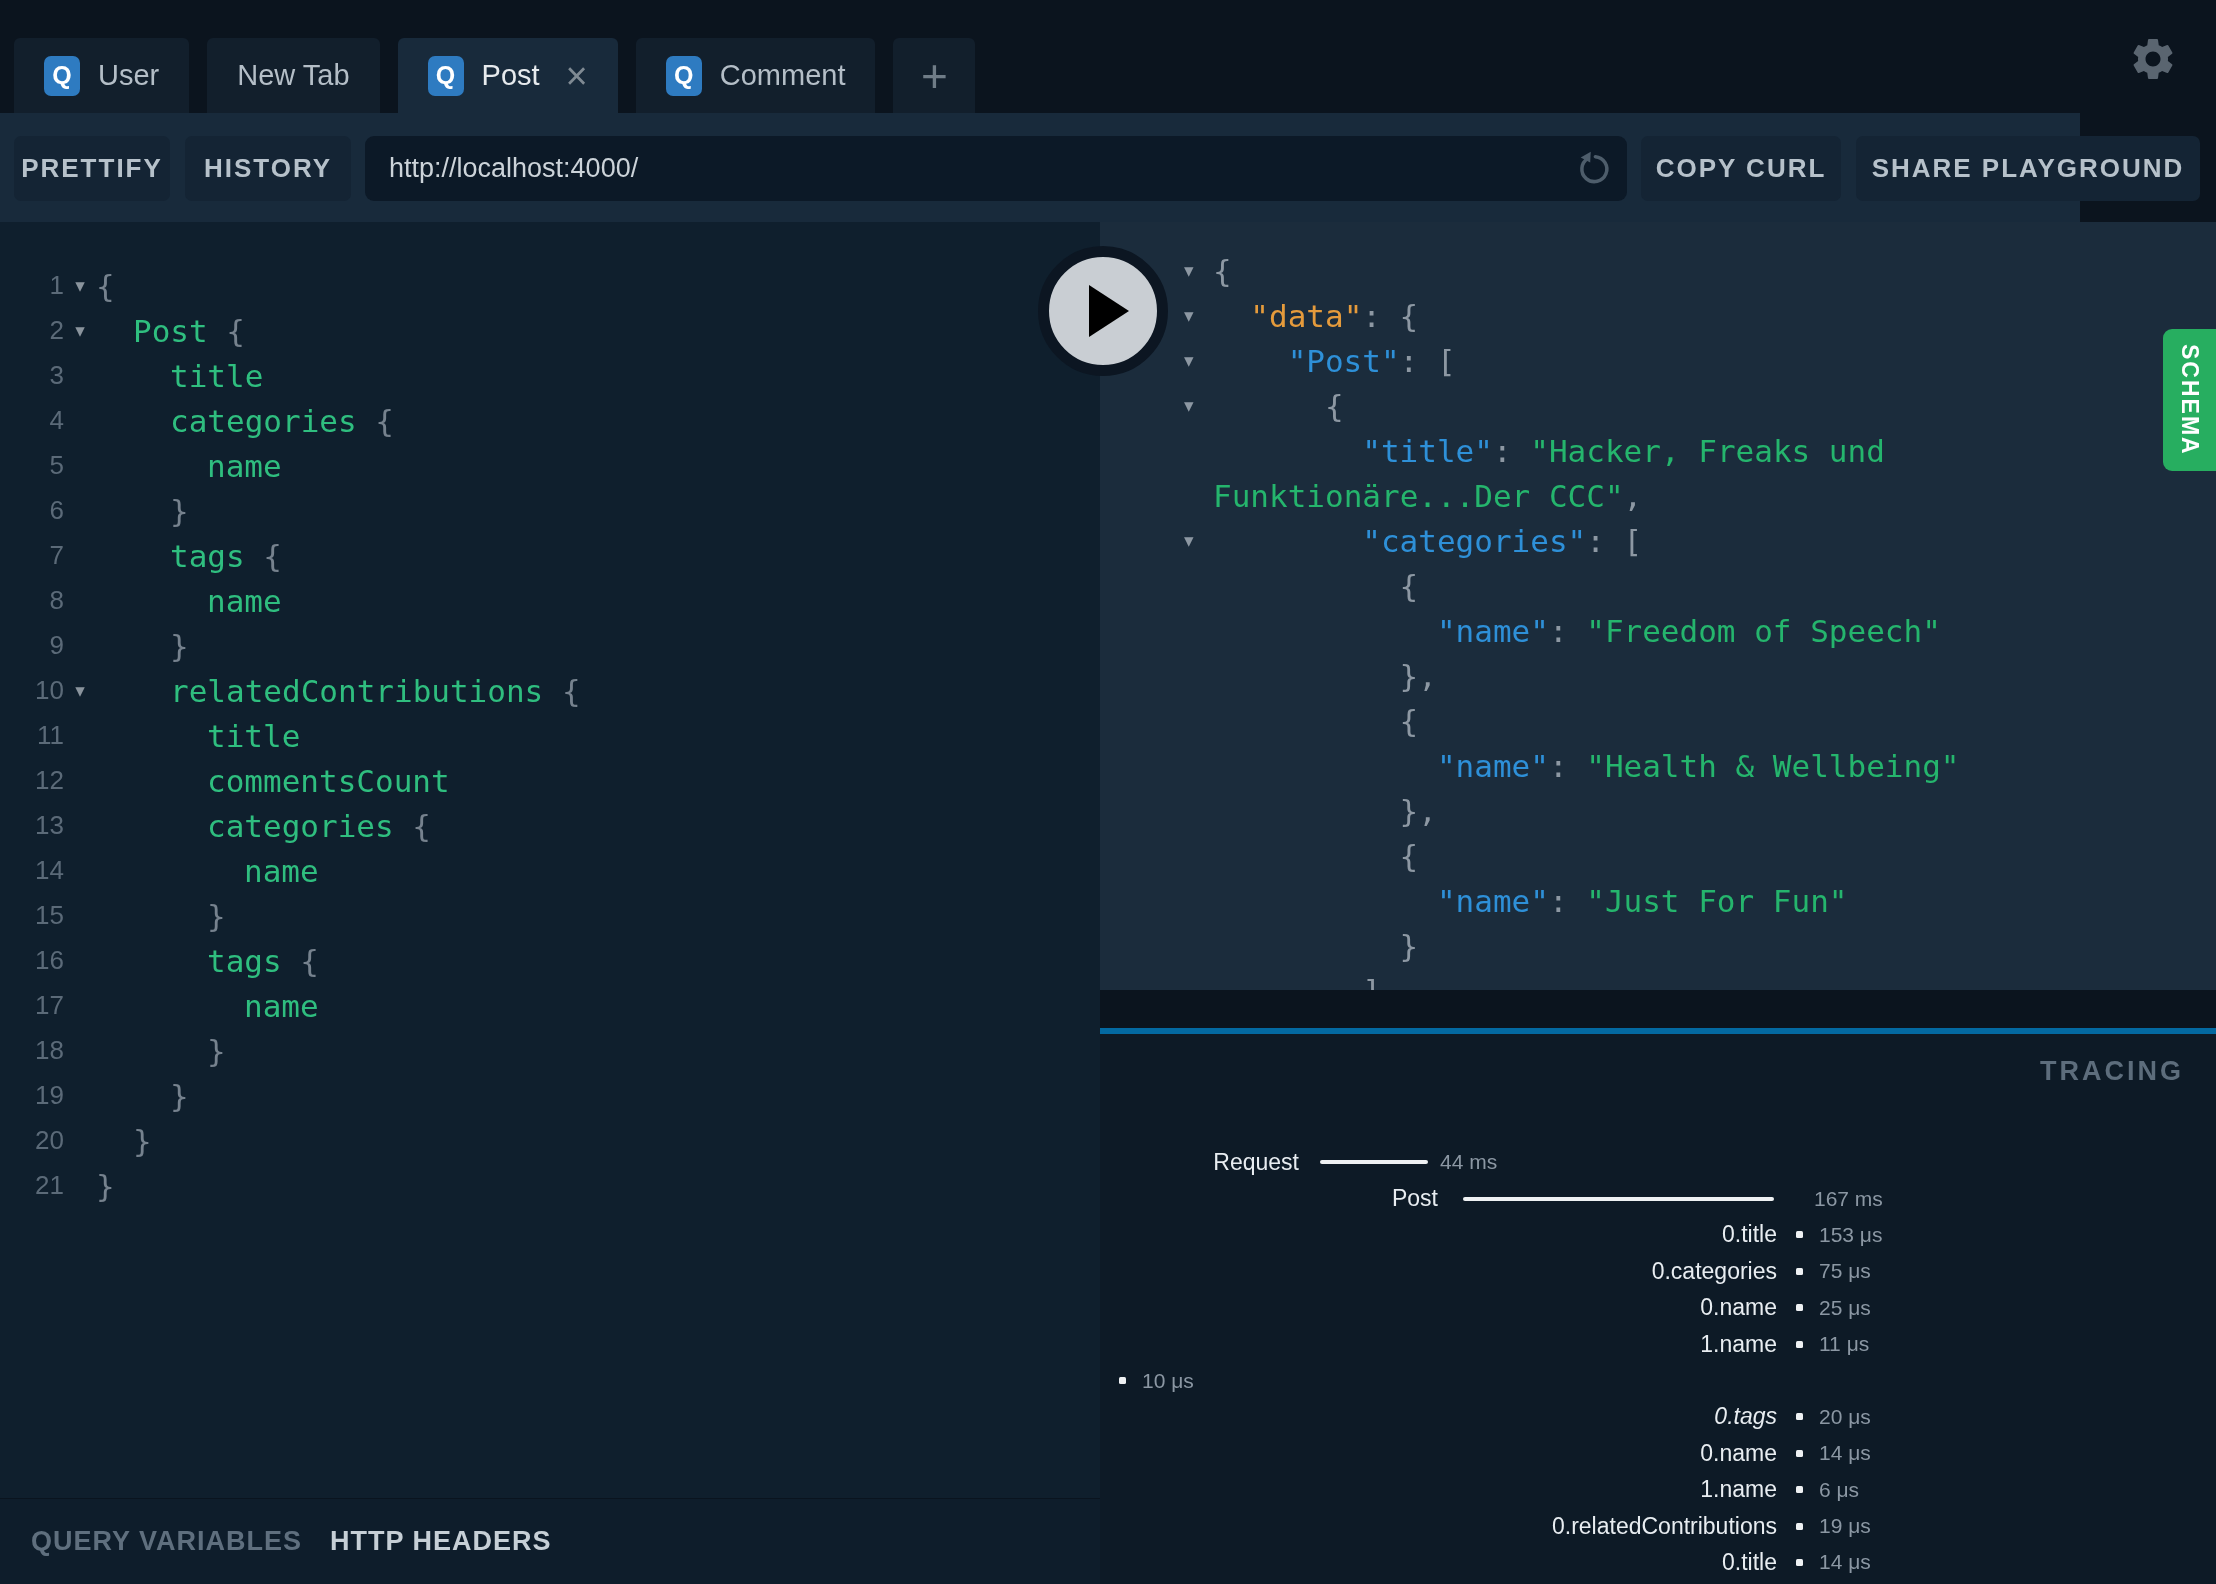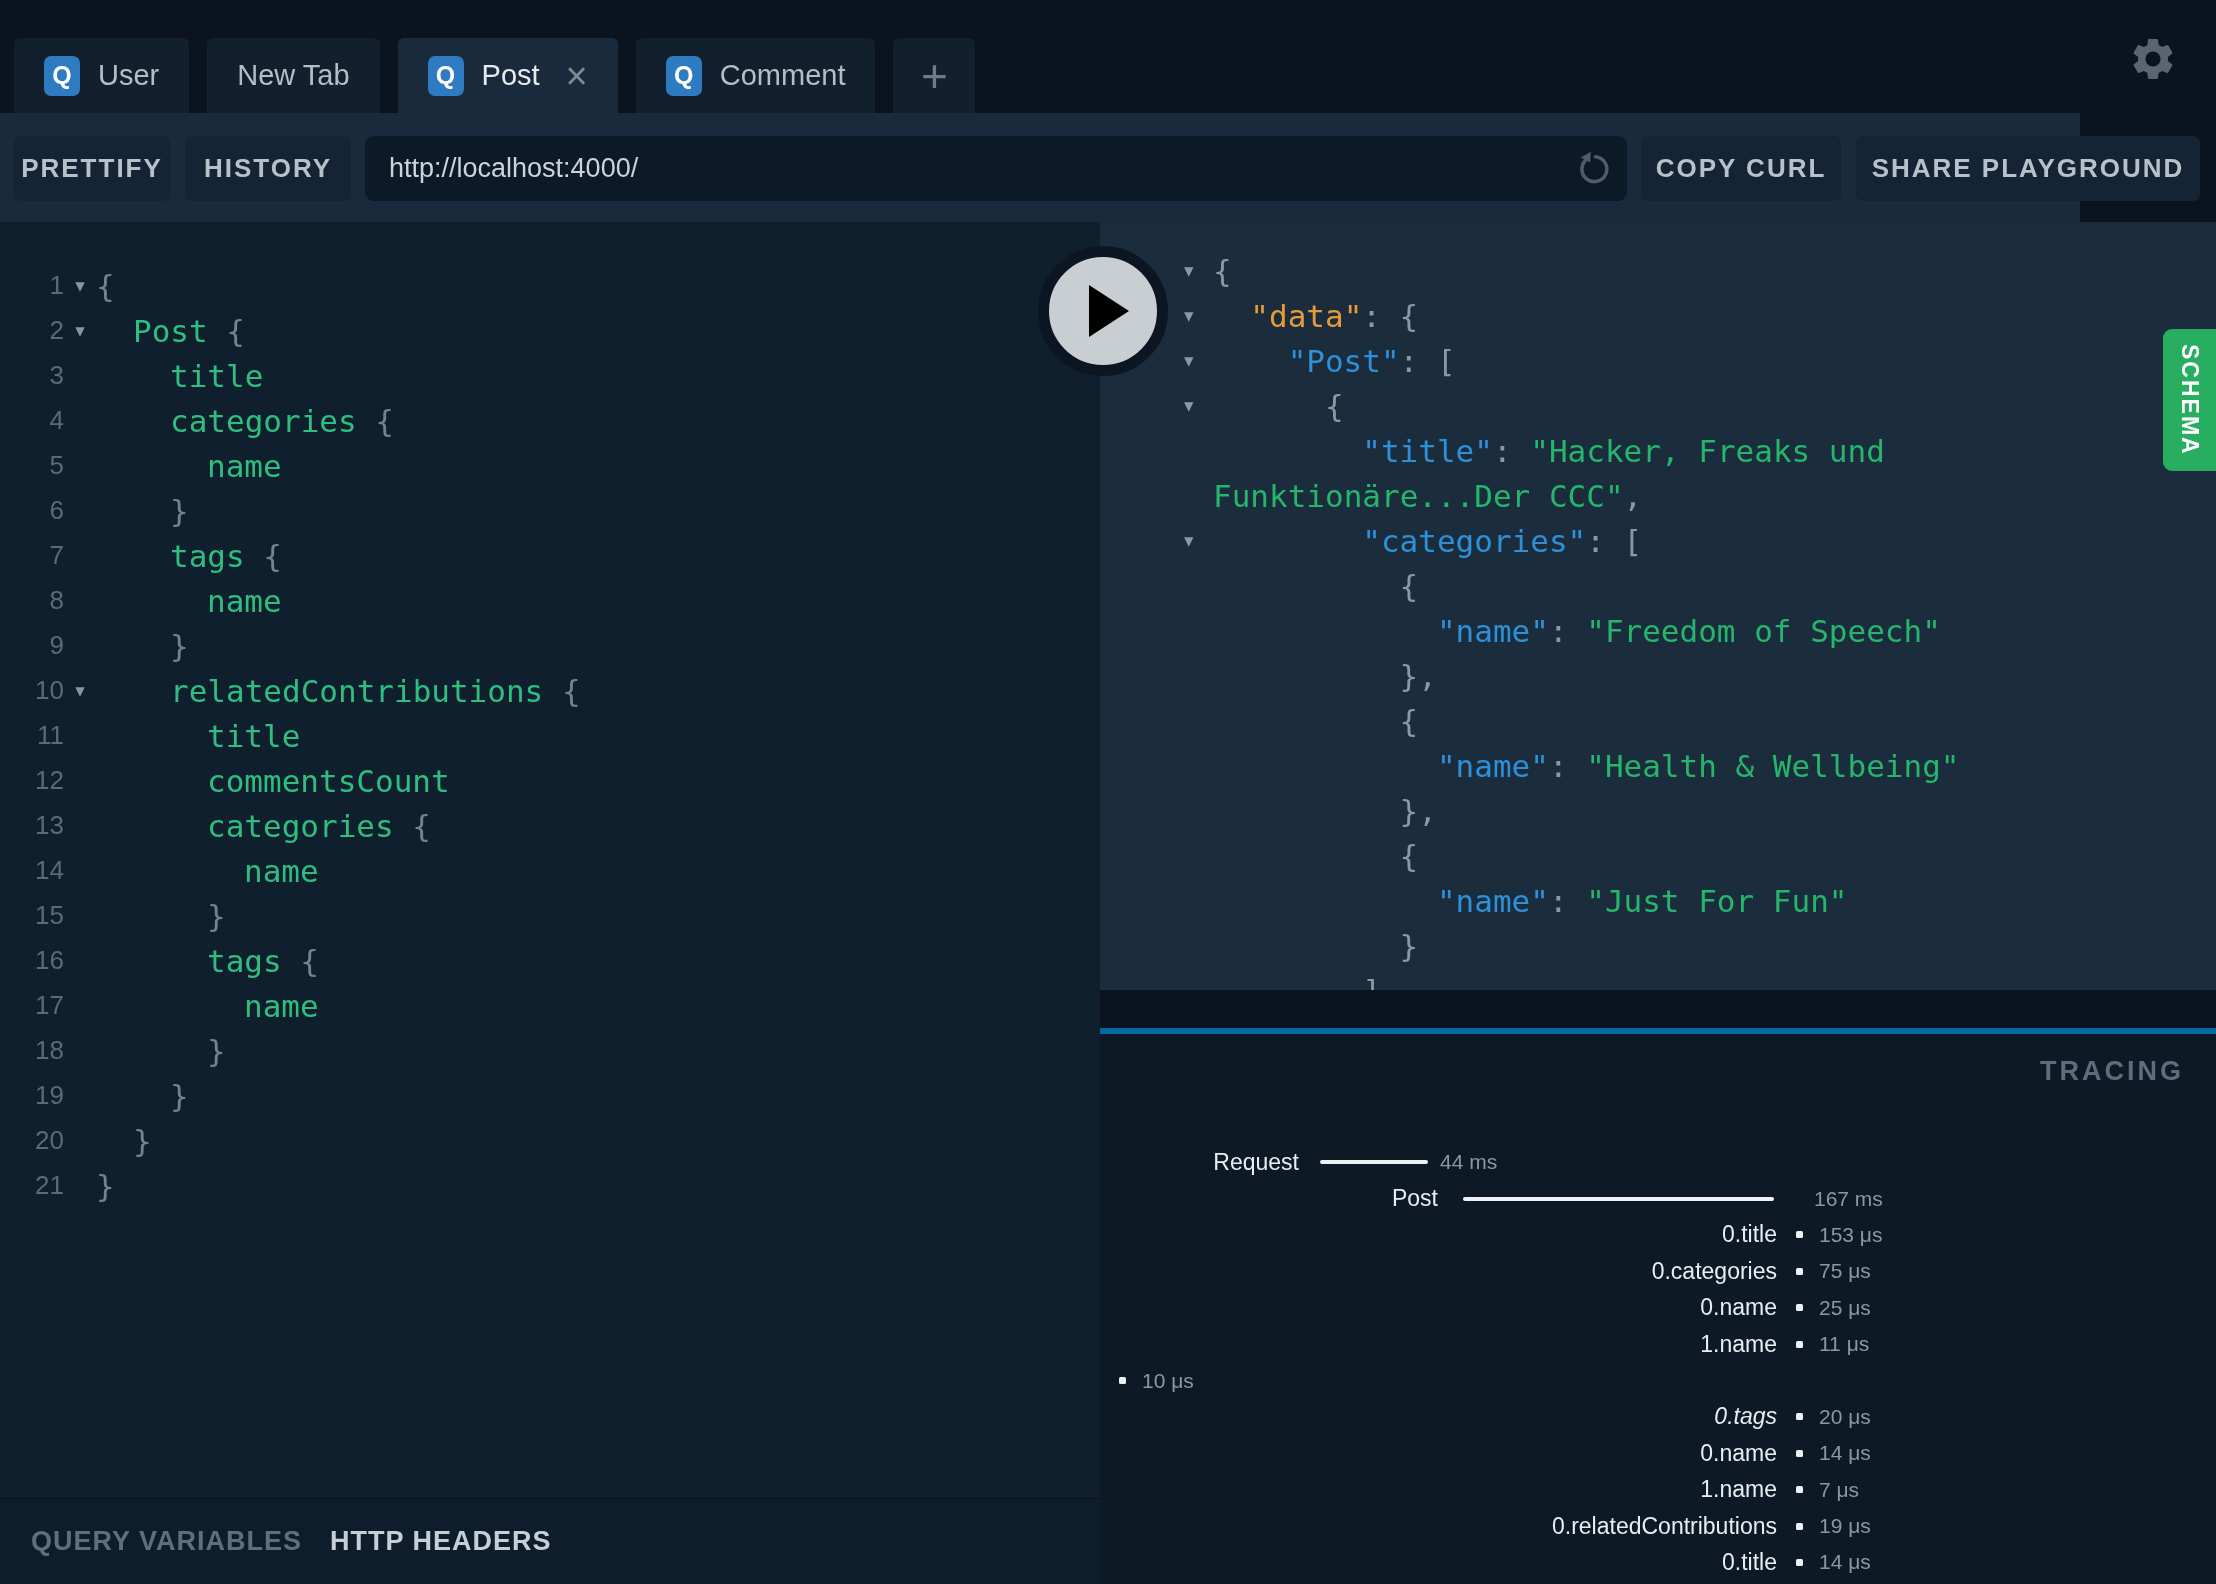--- a/index.html
+++ b/index.html
@@ -345,21 +345,21 @@
           <span class="ttime" style="margin-left: 16px;">20 μs</span>
         </div>
         <div class="trow">
           <span class="tlab" style="width: 677px;">0.name</span>
           <span class="tdot" style="margin-left: 19px;"></span>
           <span class="ttime" style="margin-left: 16px;">14 μs</span>
         </div>
         <div class="trow">
           <span class="tlab" style="width: 677px;">1.name</span>
           <span class="tdot" style="margin-left: 19px;"></span>
-          <span class="ttime" style="margin-left: 16px;">7 μs</span>
+          <span class="ttime" style="margin-left: 16px;">6 μs</span>
         </div>
         <div class="trow">
           <span class="tlab" style="width: 677px;">0.relatedContributions</span>
           <span class="tdot" style="margin-left: 19px;"></span>
           <span class="ttime" style="margin-left: 16px;">19 μs</span>
         </div>
         <div class="trow">
           <span class="tlab" style="width: 677px;">0.title</span>
           <span class="tdot" style="margin-left: 19px;"></span>
           <span class="ttime" style="margin-left: 16px;">14 μs</span>

